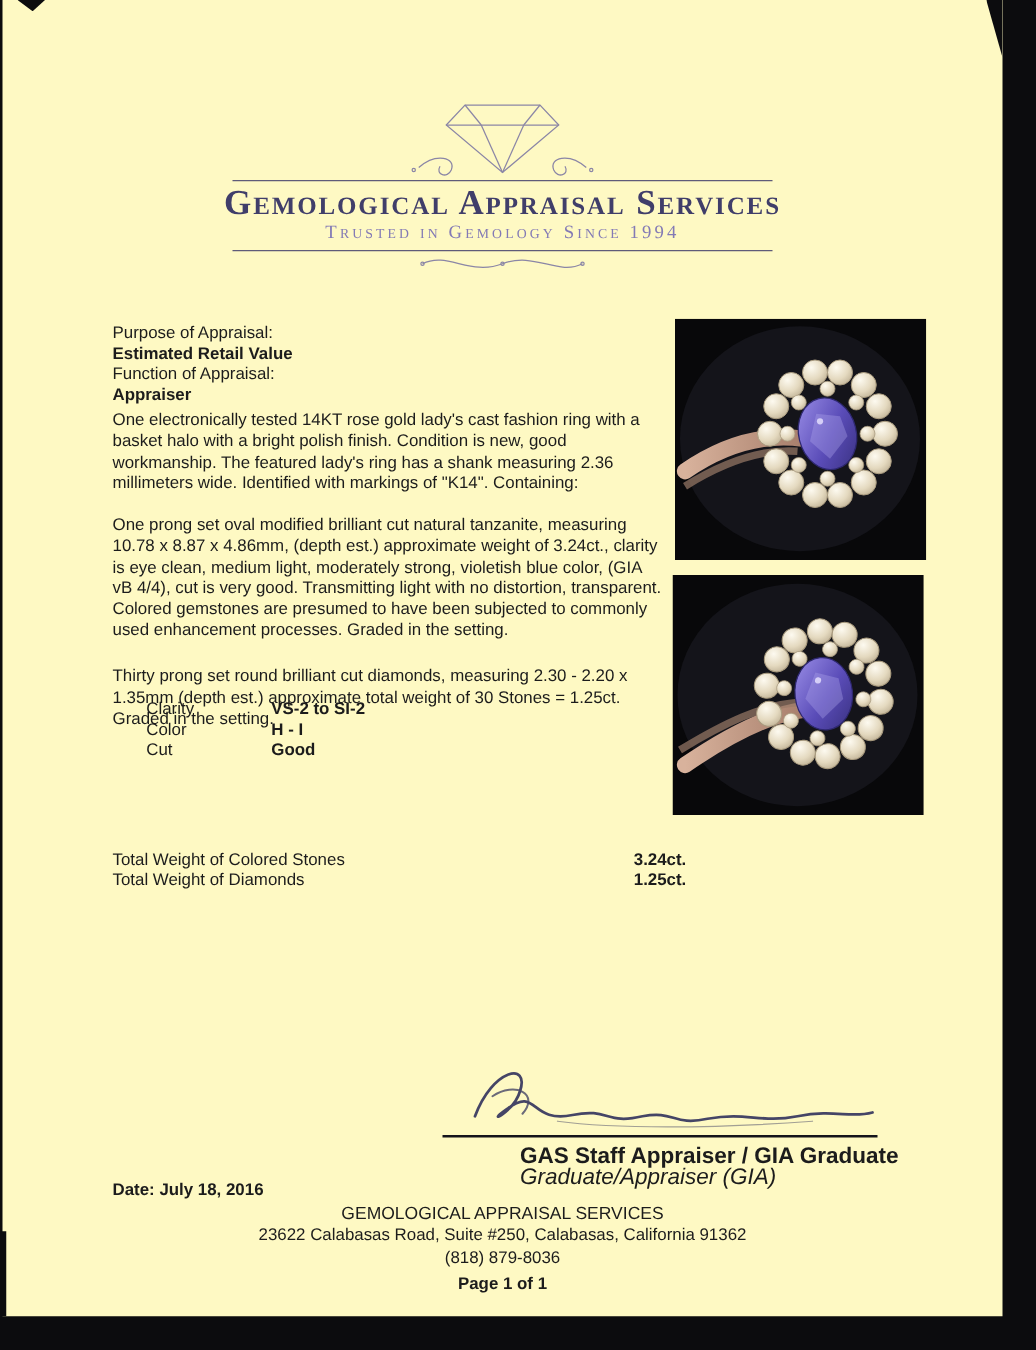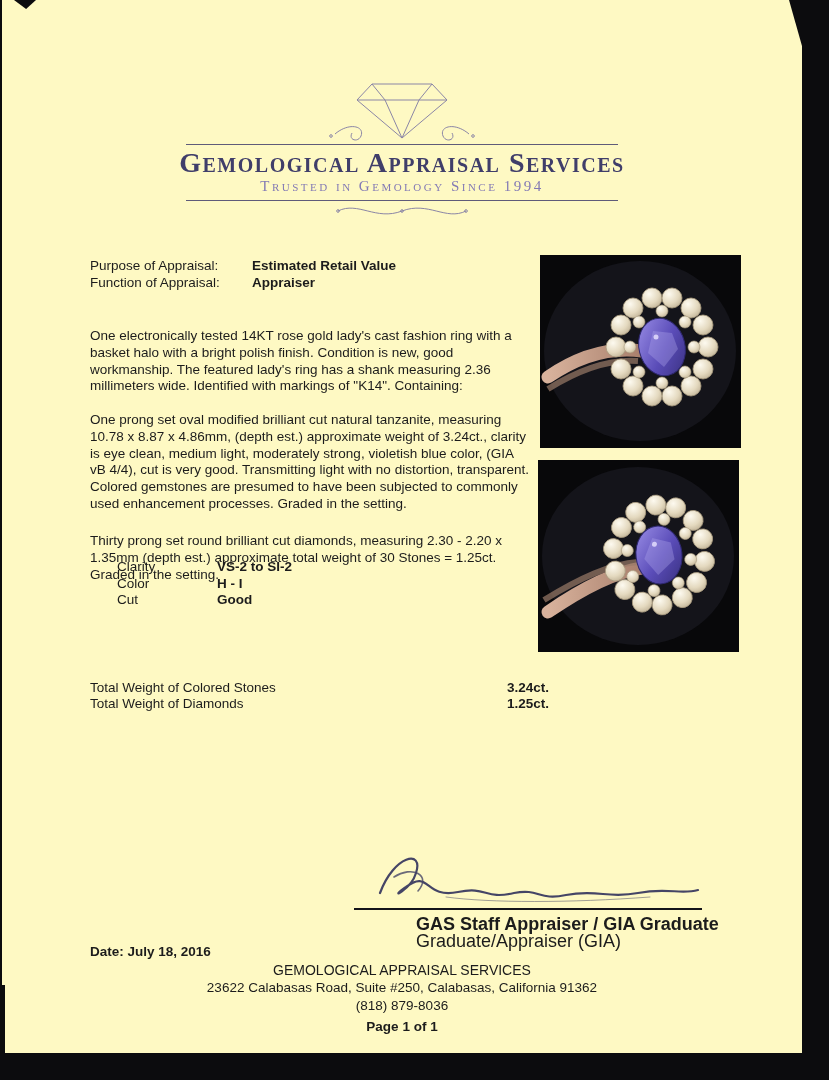--- a/index.html
+++ b/index.html
@@ -35,21 +35,21 @@
     font-family:"Liberation Serif", serif;
     font-variant:small-caps;
     font-size:15px; letter-spacing:2.5px;
     color:var(--tagline-ink,#837ab5);
     margin:0 0 5px 0; line-height:17px;
   }
   .flourish { display:block; margin:-2px auto 0 auto; }
 
   
   .purpose { position:absolute; top:258px; left:88px; font-size:13.5px; line-height:16.5px; }
-  .purpose .row { display:flex; }
+  .purpose .row { display:flex;flex-direction:column; }
   .purpose .lbl { width:162px; }
   .purpose .val { font-weight:bold; }
 
   .para { position:absolute; left:88px; width:440px; font-size:13.5px; line-height:16.8px;margin-top:24px; }
   #para1 { top:304px; }
   #para2 { top:388px; }
   #para3 { top:509px; }
 
   .grades { position:absolute; top:559px; left:115px; font-size:13.5px; line-height:16.5px; }
   .grades .row { display:flex; }
@@ -71,21 +71,21 @@
   .retail { position:absolute; top:743px; left:88px; width:652px; height:20px; font-size:14px; font-weight:bold; }
   .retail .cur { position:absolute; left:575px; top:0; }
   .retail .amt { position:absolute; right:0; top:0; }
 
   
   .sig-art { position:absolute; top:845px; left:348px; width:358px; height:64px; }
   .sig-line { position:absolute; top:908px; left:352px; width:348px; height:2px; background:#14141a; }
   .date { position:absolute; top:916px; left:88px; font-size:13.5px; font-weight:bold;margin-top:28px; }
   .appraiser { position:absolute; top:916px; left:414px; font-size:18px; line-height:17px; }
   .appraiser .l1 { font-weight:bold; }
-  .appraiser .l2 { }
+  .appraiser .l2 { font-style:italic; }
 
   
   .footer { position:absolute; top:961px; left:0; width:100%; text-align:center; font-size:13.5px; line-height:18px; }
   .footer .org { font-size:14px; }
   .footer .page-num { font-weight:bold; margin-top:3px; }
 </style>
 </head>
 <body>
 
 <div class="page">

